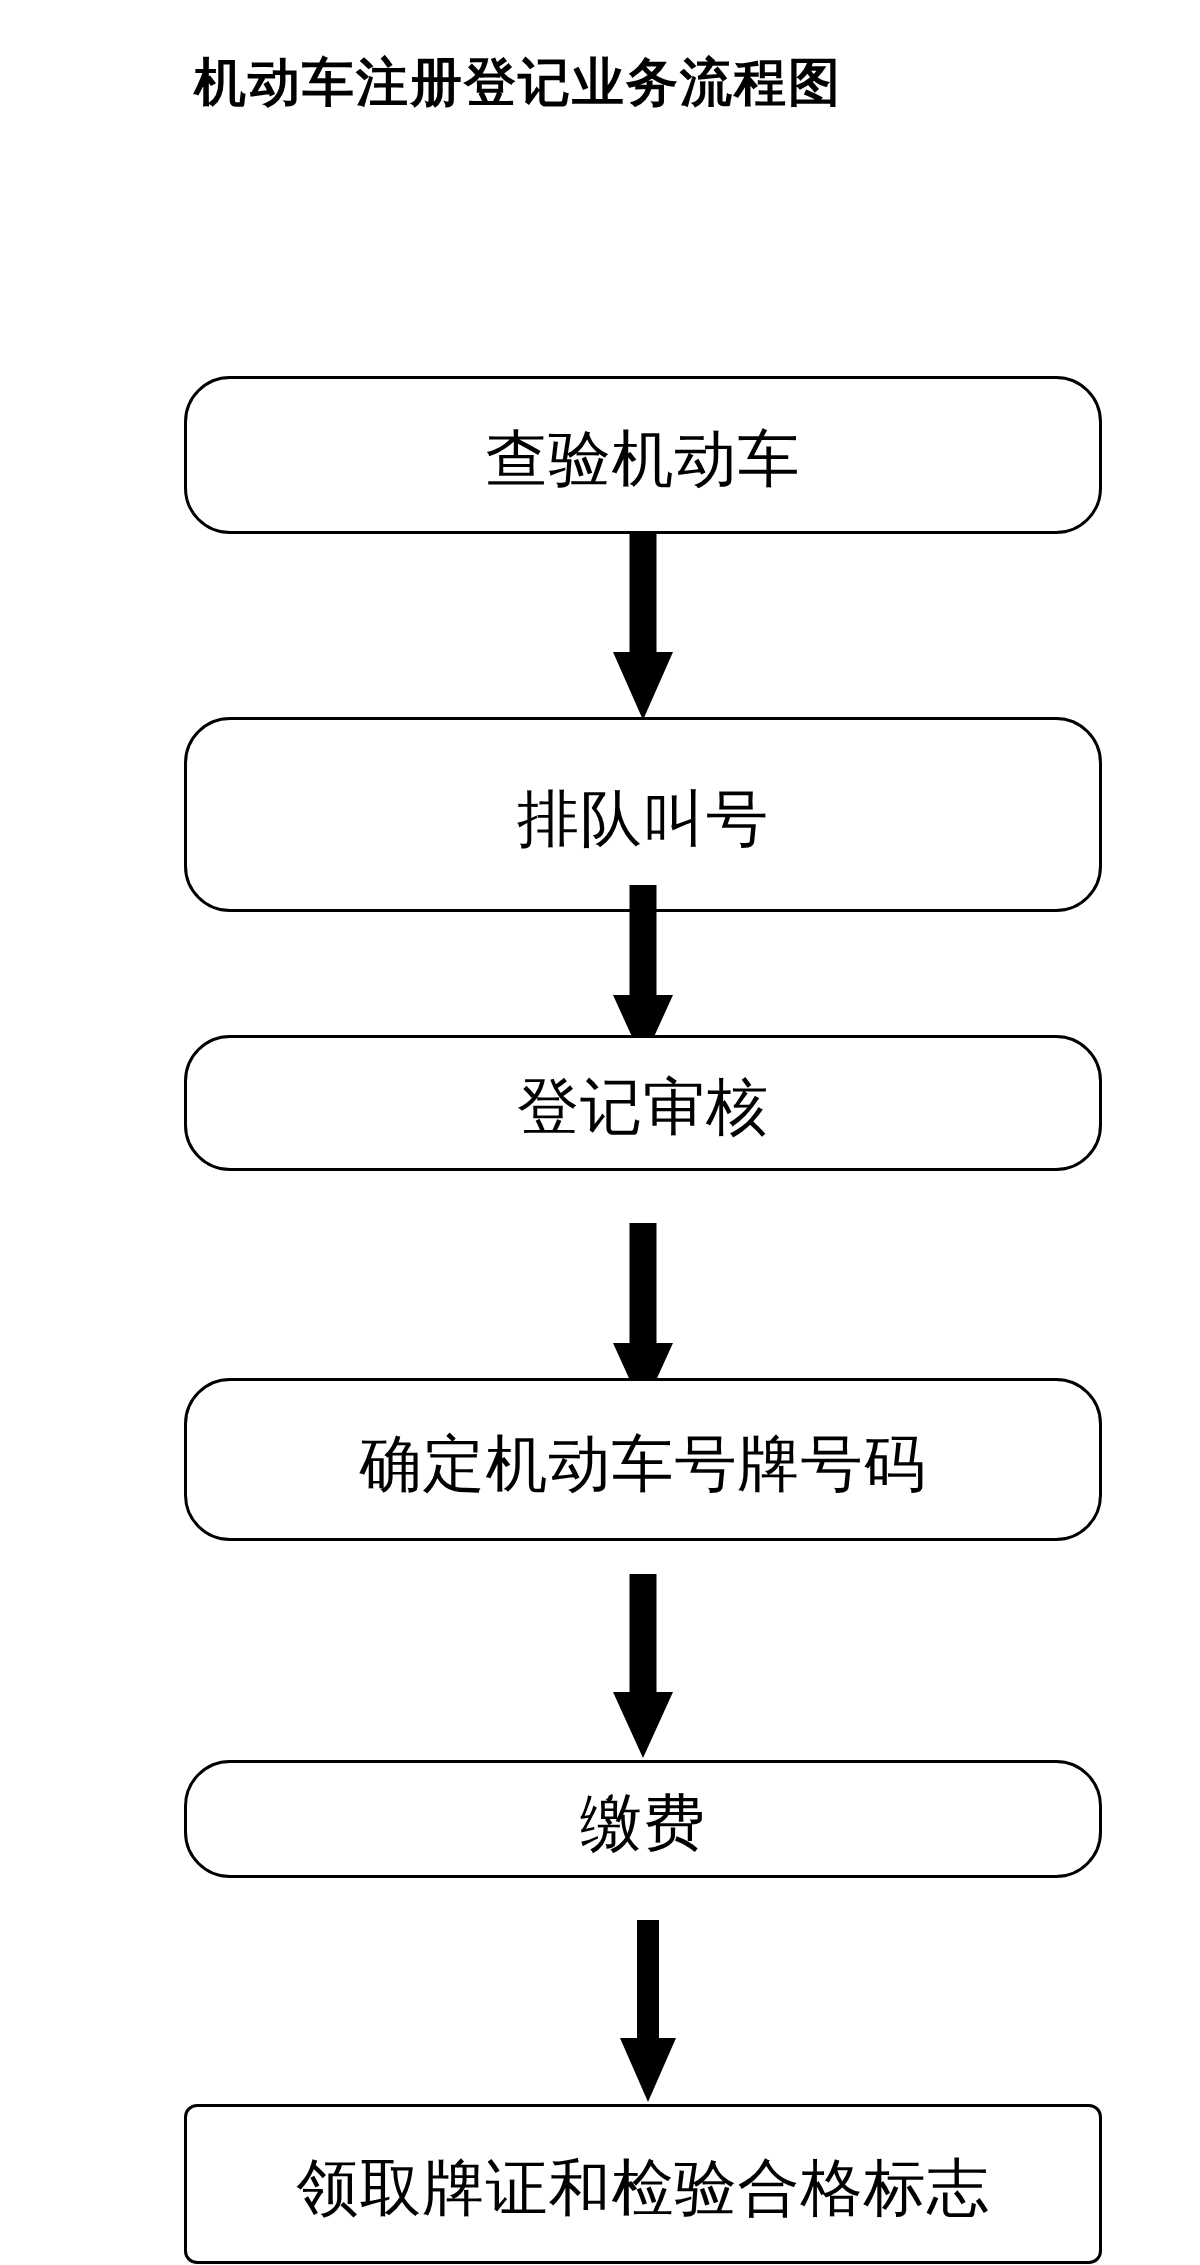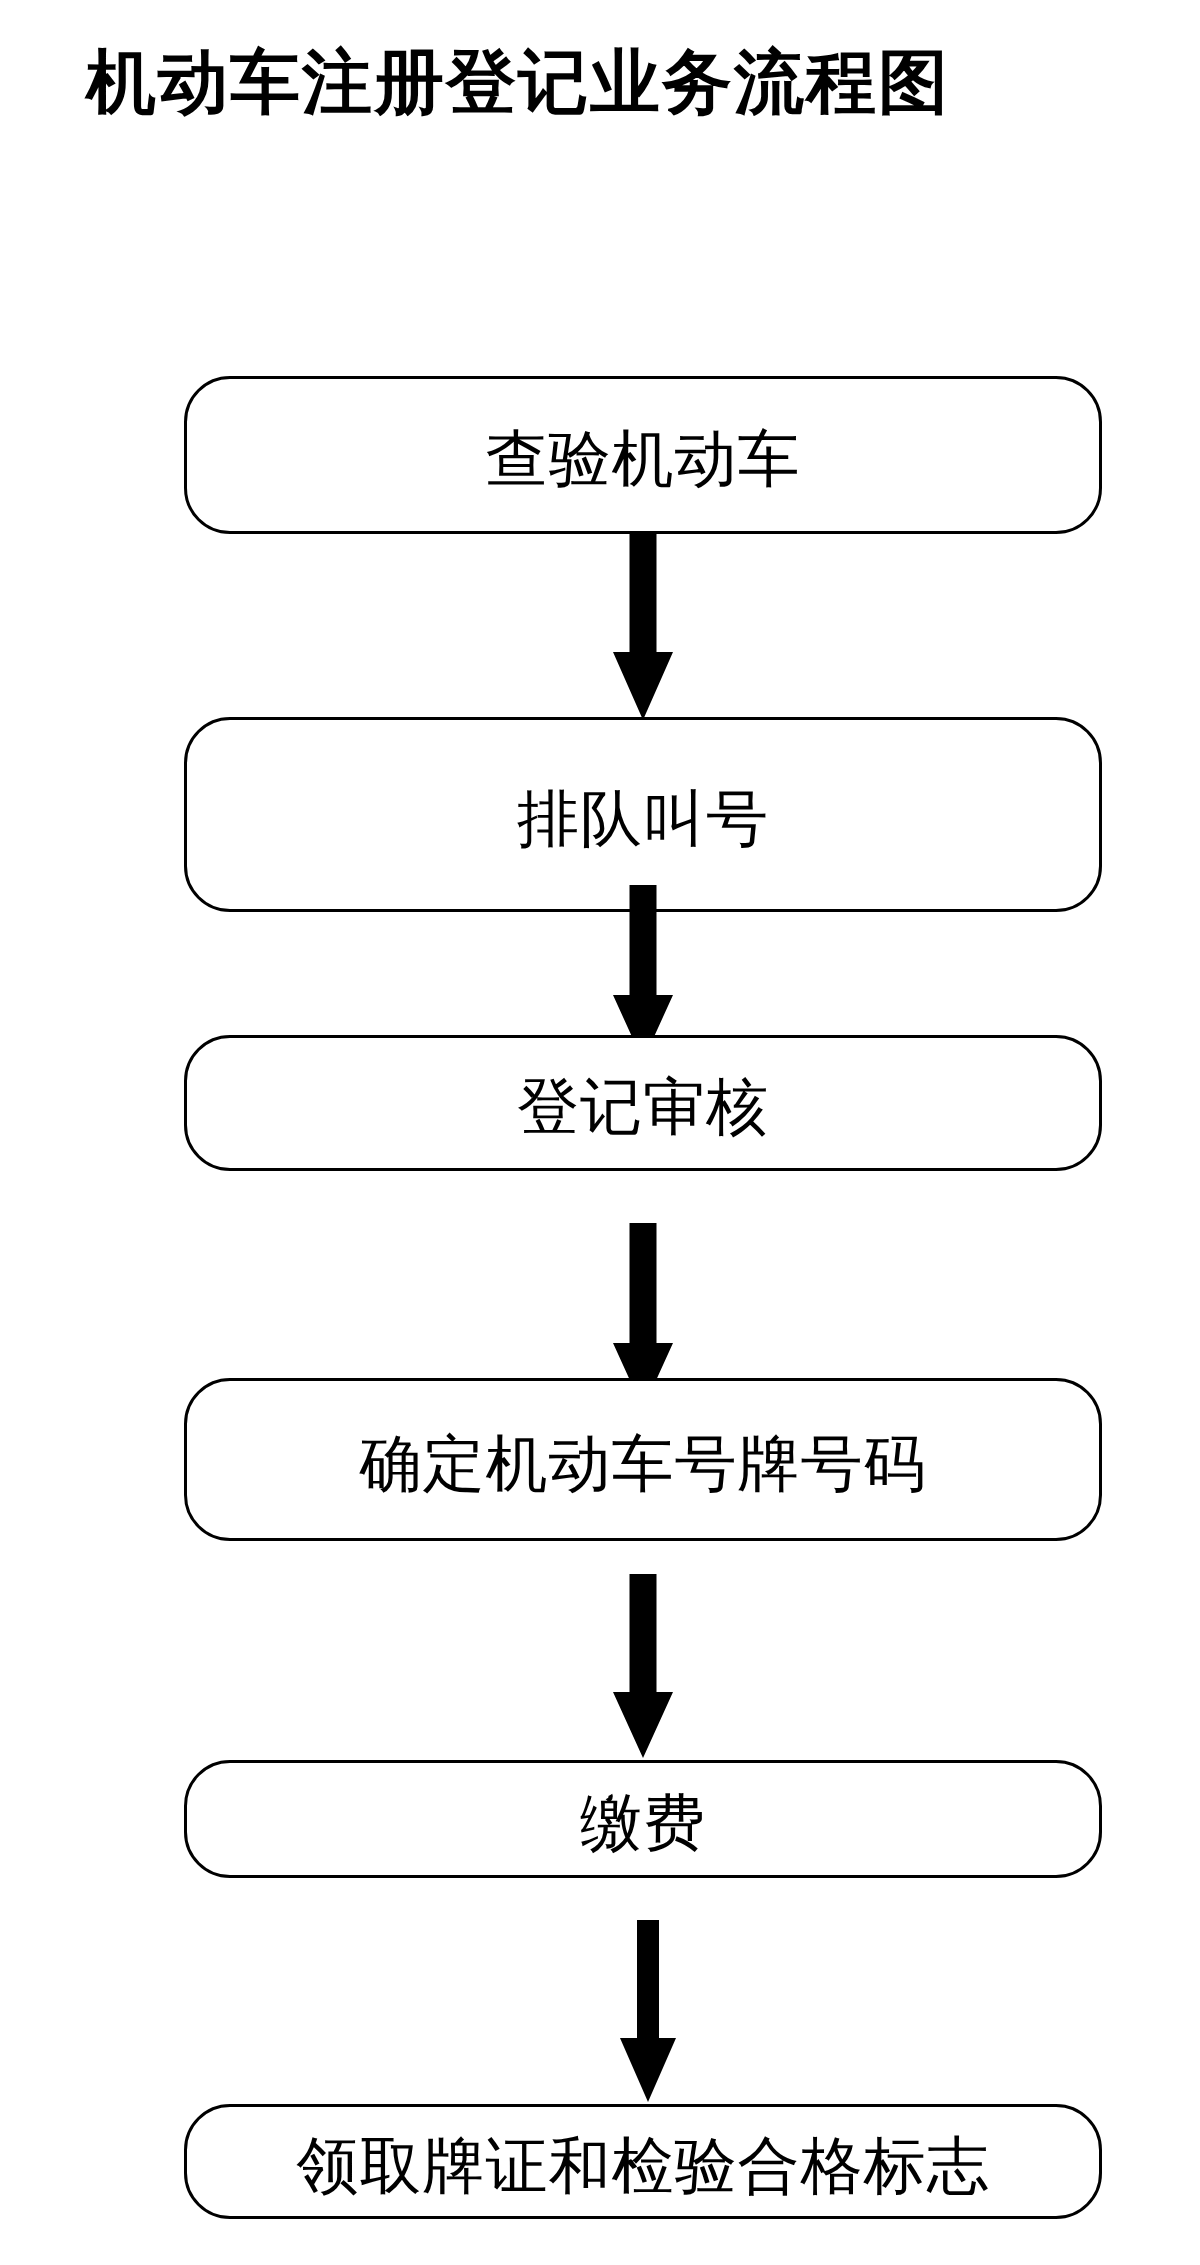--- a/index.html
+++ b/index.html
@@ -24,21 +24,21 @@
 
   
   .chart-title {
     position: absolute;
     left: 0;
     top: 34px;
     width: 1036px;
     text-align: center;
     font-family: "DejaVu Serif", "Liberation Serif", serif;
     font-weight: bold;
-    font-size: 70px;
+    font-size: 52px;
     line-height: 96px;
     letter-spacing: 2px;
     color: #000000;
     white-space: nowrap;
   }
 
   
   .flow {
     position: absolute;
     left: 0;
@@ -70,21 +70,21 @@
     white-space: nowrap;
     margin-top: 8px;
   }
 
   
   #node-0 { top: 376px;  height: 158px; }
   #node-1 { top: 717px;  height: 195px; justify-content: center; }
   #node-2 { top: 1035px; height: 136px; }
   #node-3 { top: 1378px; height: 163px; }
   #node-4 { top: 1760px; height: 118px; }
-  #node-5 { top: 2104px; height: 115px; }
+  #node-5 { top: 2104px; height: 160px; border-radius: 13px; }
 
   
   .arrow {
     position: absolute;
     width: 64px;
     transform: translateX(-50%);
   }
   .arrow svg { display: block; width: 100%; height: 100%; }
 
   #arrow-0 { left: 643px; top: 534px;  height: 186px; }

